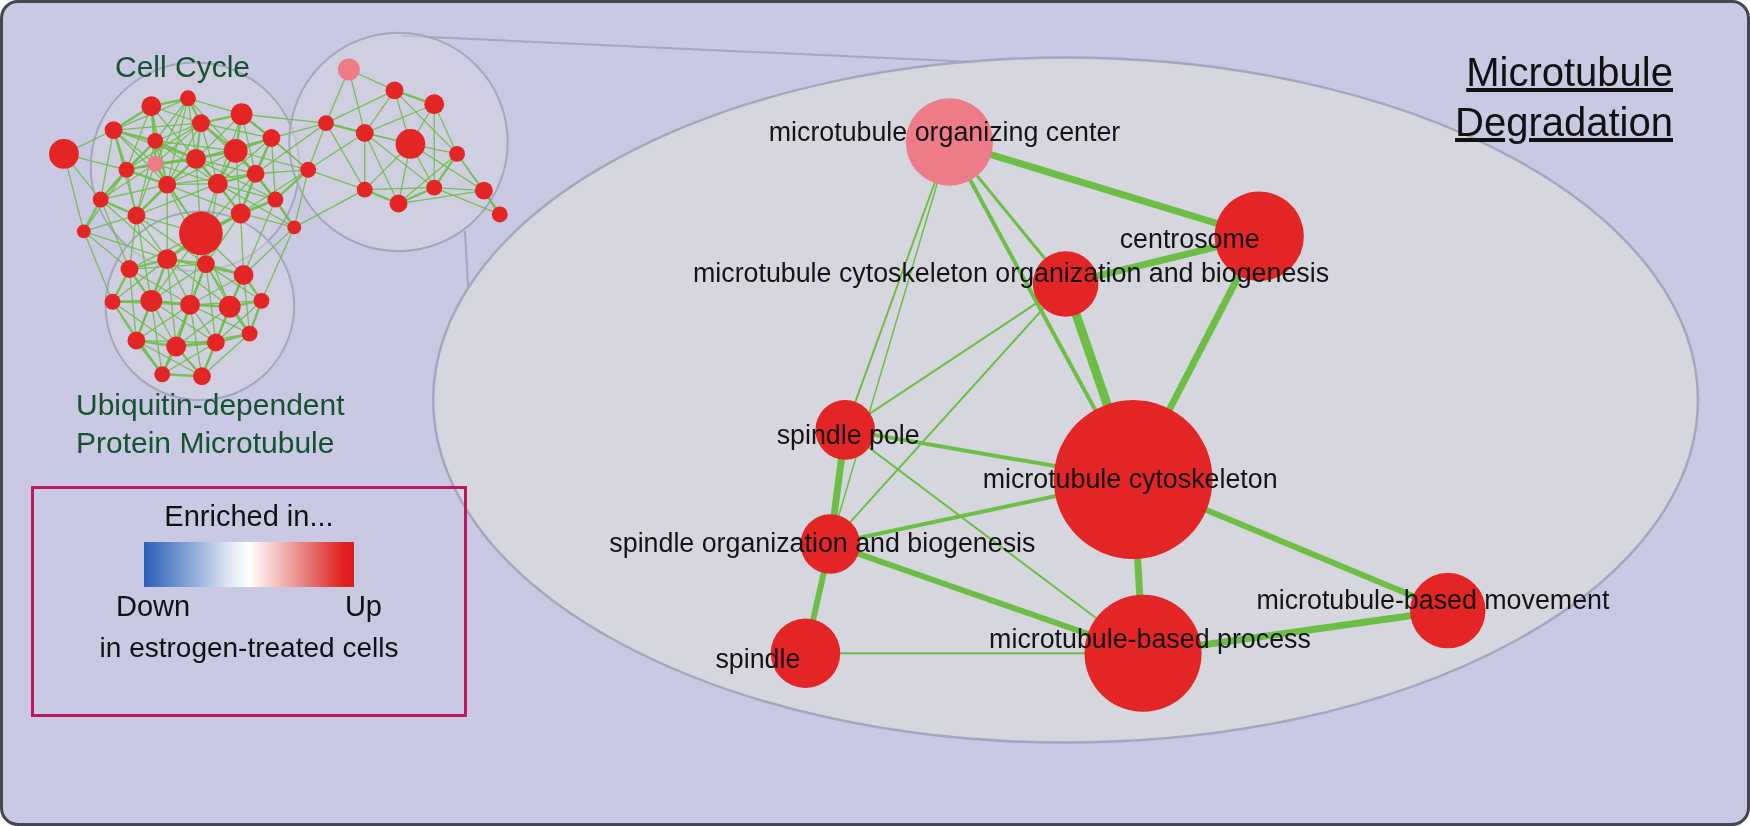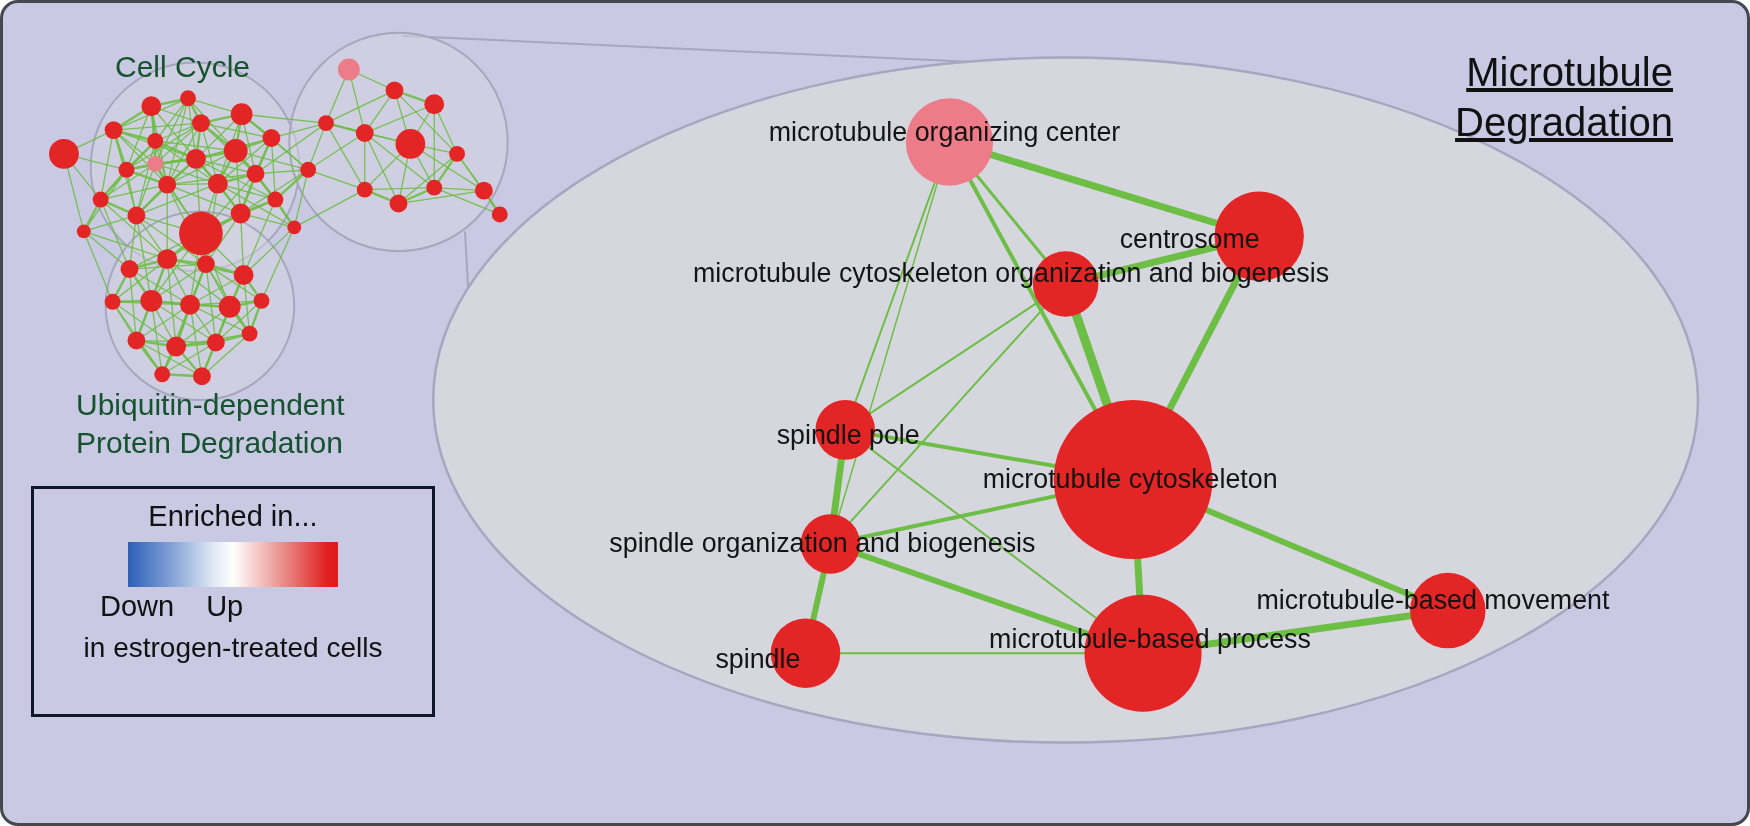--- a/index.html
+++ b/index.html
@@ -14,34 +14,34 @@
     overflow: hidden;
   }
   #net { position: absolute; left: 0; top: 0; width: 100%; height: 100%; }
   #net text { font-family: "Liberation Sans", sans-serif; }
   .label { position: absolute; color: #141414; white-space: nowrap; }
   .gray { color: #14532d; font-size: 30px; line-height: 1.25; }
   .zoom-title { font-size: 40px; line-height: 1.25; text-align: right; width: 240px; color: #111; text-decoration: underline; }
   .legend {
     position: absolute;
     left: 28px; top: 483px;
-    width: 404px; height: 231px;
+    width: 436px; height: 231px;
     box-sizing: border-box;
-    border: 3px solid #0f172a;
+    border: 3px solid #be185d;
     text-align: center;
   }
   .legend-title { margin-top: 11px; font-size: 29px; color: #111; }
   .legend-bar {
     width: 210px; height: 45px;
     margin: 9px auto 0 auto;
   }
   .legend-ends {
-    display: flex; 
+    display: flex; justify-content: space-between;
     width: 266px; margin: 3px auto 4px auto;
-    font-size: 29px; color: #111; gap: 32px;
+    font-size: 29px; color: #111;
   }
   .legend-caption { margin-top: 7px; font-size: 28px; line-height: 1.32; color: #111; }
 </style>
 </head>
 <body>
 
 <div class="figure">
 
   <svg id="net" viewBox="0 0 1750 826">
       <line x1="398" y1="33" x2="985" y2="60" stroke="#a6a6bf" stroke-width="2"></line>
@@ -385,21 +385,21 @@
       <text x="822" y="553" text-anchor="middle" font-size="27" fill="#141414">spindle organization and biogenesis</text>
       <text x="1437" y="610" text-anchor="middle" font-size="27" fill="#141414">microtubule-based movement</text>
       <text x="757" y="670" text-anchor="middle" font-size="27" fill="#141414">spindle</text>
       <text x="1152" y="650" text-anchor="middle" font-size="27" fill="#141414">microtubule-based process</text>
     </svg>
 
   <div class="label gray" style="left:112px; top:45px;">Cell Cycle</div>
 
   <div class="label gray" style="left:30px; top:383px;margin-left:43px;">
     <div>Ubiquitin-dependent</div>
-    <div>Protein Degradation</div>
+    <div>Protein Microtubule</div>
   </div>
 
   <div class="label zoom-title" style="left:1430px; top:44px;">
     <div>Microtubule</div>
     <div>Degradation</div>
   </div>
 
   <div class="legend">
     <div class="legend-title">Enriched in...</div>
     <div class="legend-bar" style="background: linear-gradient(to right, rgb(45, 95, 184) 0%, rgb(127, 159, 212) 20%, rgb(221, 230, 243) 40%, rgb(255, 255, 255) 50%, rgb(243, 195, 192) 63%, rgb(232, 131, 127) 76%, rgb(224, 31, 31) 95%, rgb(223, 27, 27) 100%);"></div>

